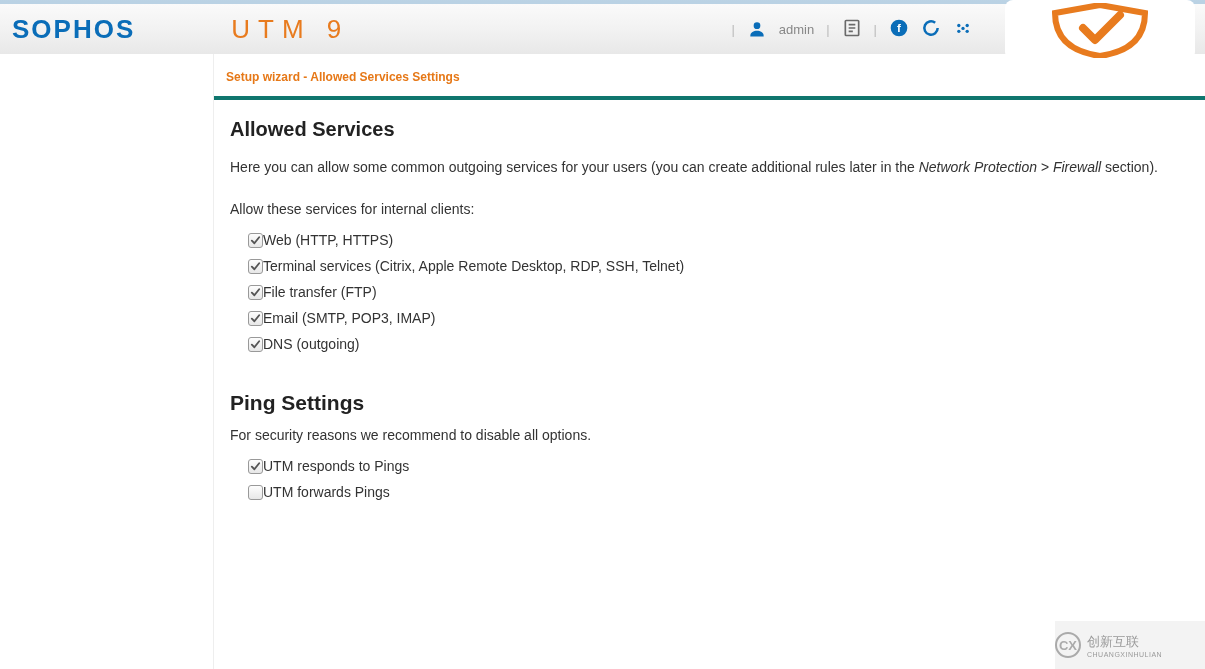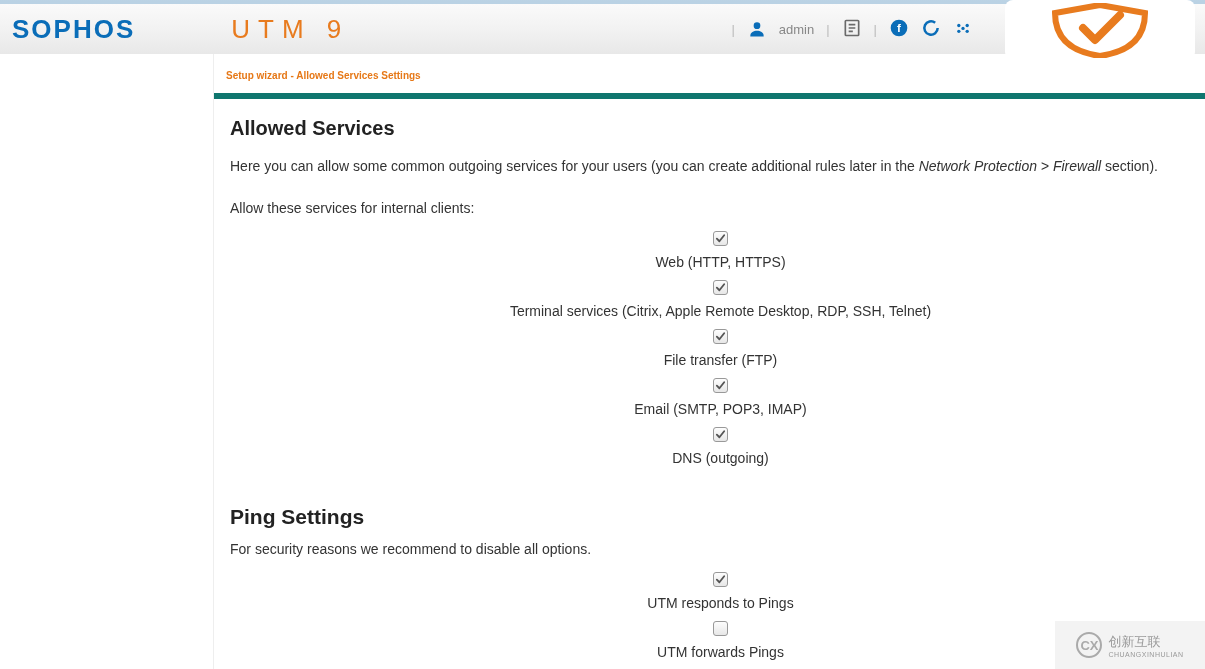--- a/index.html
+++ b/index.html
@@ -80,24 +80,24 @@
       background: #fff;
       border-right: 1px solid #eee;
     }
     .content {
       flex: 1;
       background: #fff;
       padding: 0;
     }
     .content-header {
       color: #e67817;
-      font-size: 10px;
+      font-size: 12px;
       font-weight: bold;
       padding: 16px 12px 12px 12px;
-      border-bottom: 6px solid #0f766e;
+      border-bottom: 4px solid #0f766e;
     }
     .content-body {
       padding: 18px 12px 12px 16px;
     }
     .section-title {
       font-size: 20px;
       font-weight: bold;
       color: #222;
       margin-bottom: 16px;
     }
@@ -117,25 +117,24 @@
     }
     .desc .italic { font-style: italic; }
     .prompt {
       font-size: 14px;
       color: #333;
       margin-bottom: 10px;
     }
     .check-row {
       display: flex;
       align-items: center;
-      gap: 8px;
+      gap: 0;
       padding: 5px 0;
       font-size: 14px;
       margin-left: 18px;
-      flex-direction: column;
     }
     .chk {
       width: 15px;
       height: 15px;
       border: 1px solid #999;
       border-radius: 3px;
       background: linear-gradient(to bottom, #fdfdfd, #e7e7e7);
       display: inline-flex;
       align-items: center;
       justify-content: center;
@@ -146,21 +145,20 @@
     .chk.checked svg { display: block; }
     .watermark {
       position: absolute;
       right: 0;
       bottom: 0;
       width: 150px;
       height: 48px;
       background: rgba(240,240,240,0.8);
       display: flex;
       align-items: center;
-      justify-content: center;
       gap: 6px;
       color: #999;
       font-size: 13px;
     }
     .watermark .wm-icon {
       width: 26px; height: 26px;
       border: 2px solid #aaa;
       border-radius: 50%;
       display: inline-flex;
       align-items:center; justify-content:center;

